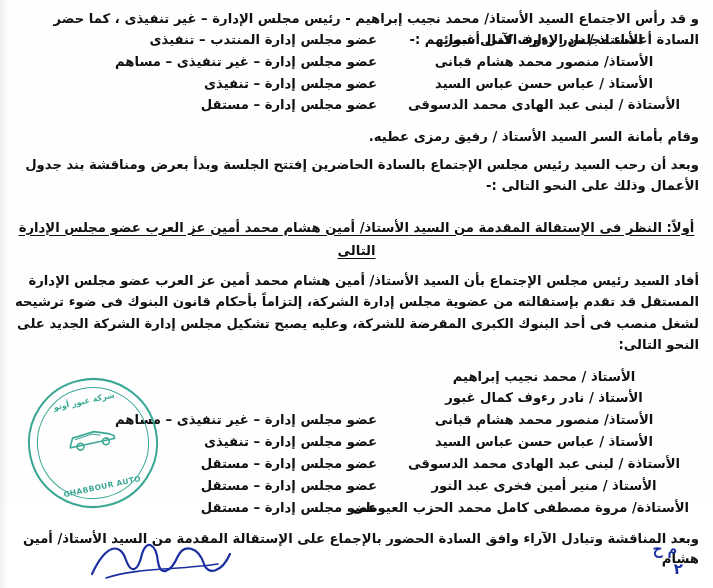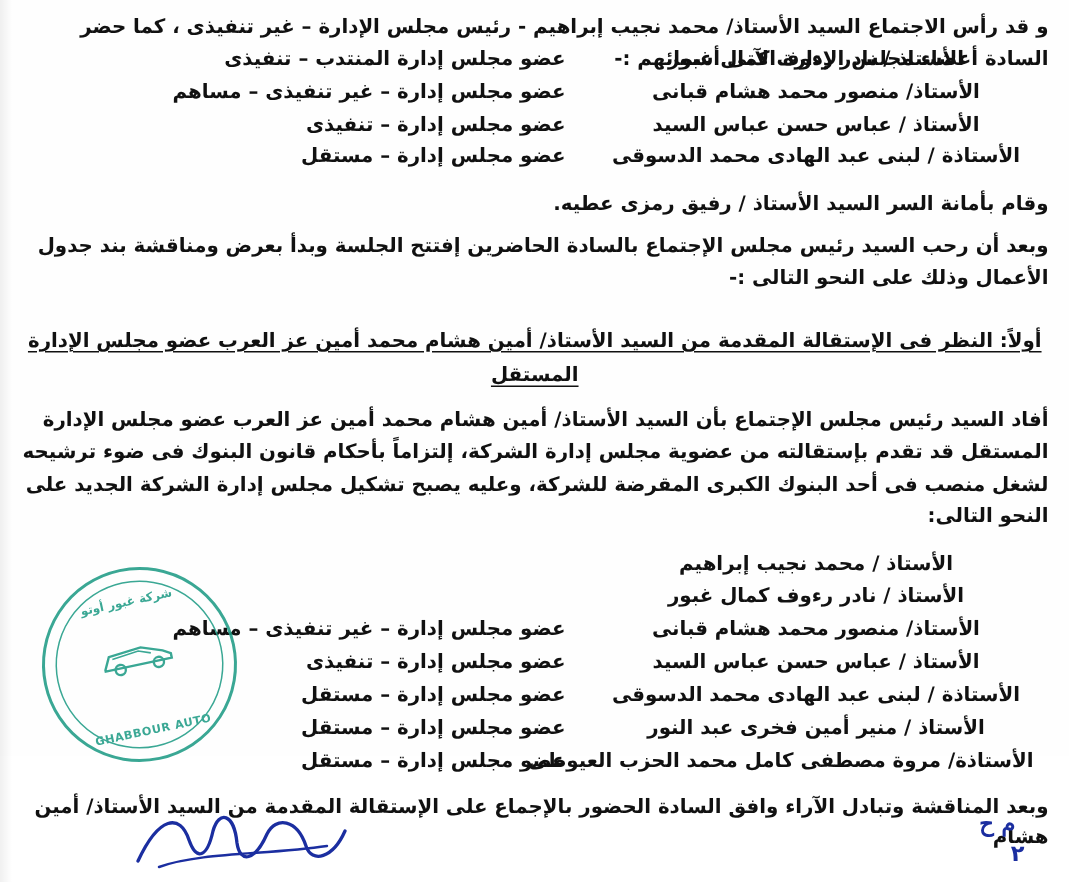--- a/index.html
+++ b/index.html
@@ -183,21 +183,21 @@
     </div>
   </div>
 
   <div class="gap-md"></div>
   <p class="para">وقام بأمانة السر السيد الأستاذ / رفيق رمزى عطيه.</p>
   <div class="gap-sm"></div>
   <p class="para">وبعد أن رحب السيد رئيس مجلس الإجتماع بالسادة الحاضرين إفتتح الجلسة وبدأ بعرض ومناقشة بند جدول الأعمال وذلك على النحو التالى :-</p>
 
   <div class="gap-md"></div>
   <div class="section-title heading-underline">أولاً: النظر فى الإستقالة المقدمة من السيد الأستاذ/ أمين هشام محمد أمين عز العرب عضو مجلس الإدارة</div>
-  <div class="section-title heading-underline" style="margin-top:0;">المستقل</div>
+  <div class="section-title heading-underline" style="margin-top:0;">التالى</div>
 
   <div class="gap-sm"></div>
   <p class="para">أفاد السيد رئيس مجلس الإجتماع بأن السيد الأستاذ/ أمين هشام محمد أمين عز العرب عضو مجلس الإدارة المستقل قد تقدم بإستقالته من عضوية مجلس إدارة الشركة، إلتزاماً بأحكام قانون البنوك فى ضوء ترشيحه لشغل منصب فى أحد البنوك الكبرى المقرضة للشركة، وعليه يصبح تشكيل مجلس إدارة الشركة الجديد على النحو التالى:</p>
 
   <div class="gap-sm"></div>
   <div class="member-list">
     <div class="member-row">
       <span class="member-name">الأستاذ / محمد نجيب إبراهيم</span>
     </div>
     <div class="member-row">

